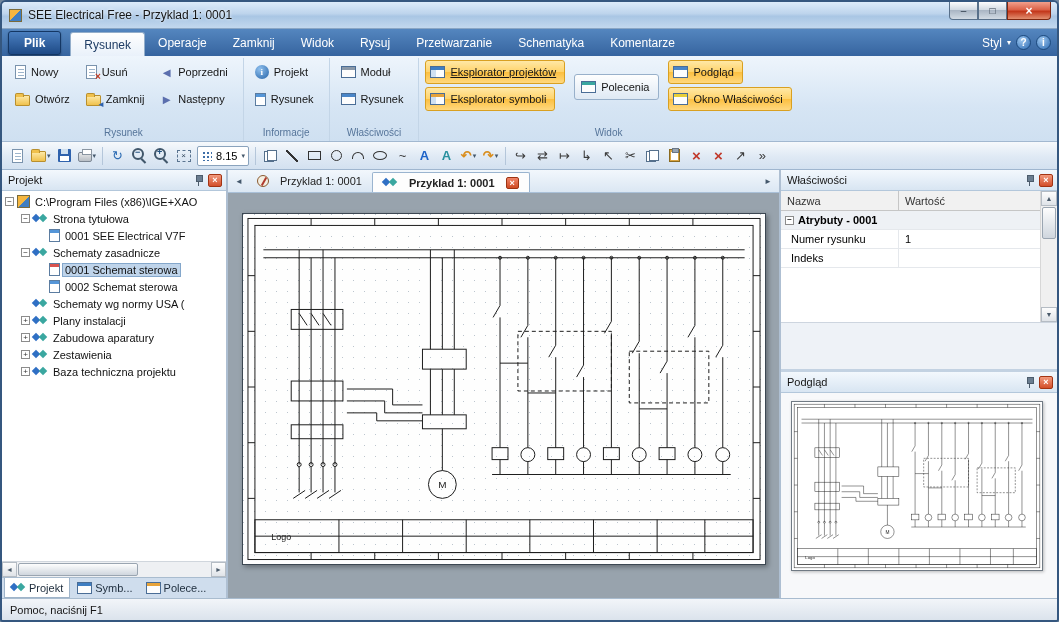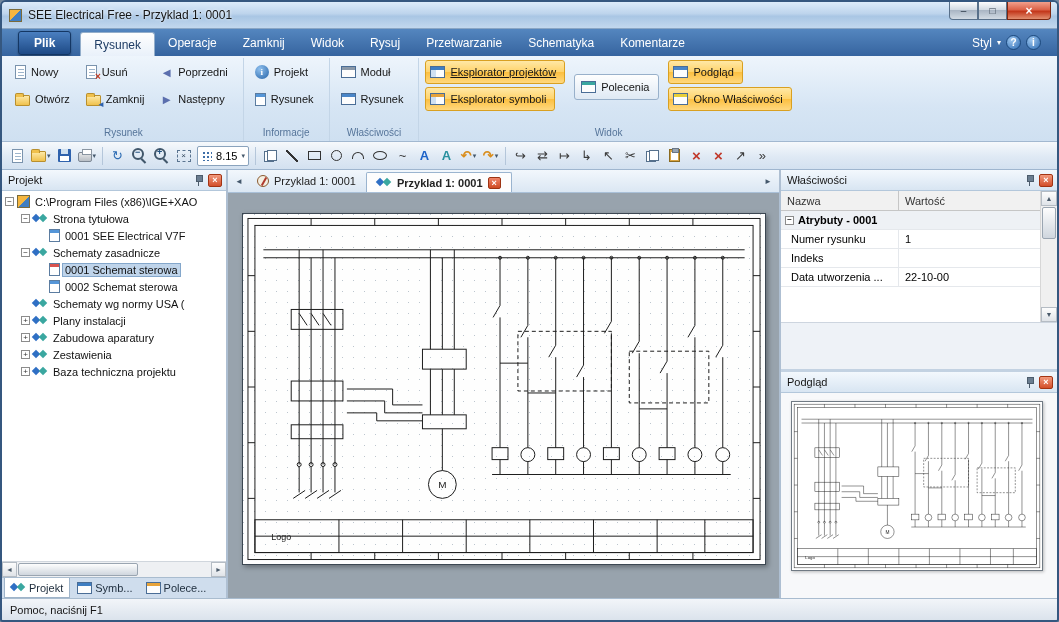--- a/index.html
+++ b/index.html
@@ -13,21 +13,21 @@
             background:linear-gradient(#dcebfa,#bdd4ec 45%,#a9c6e4 55%,#c2d8ee);border-bottom:1px solid #8aa6c4;}
   .title-text{font-size:12px;color:#151515;text-shadow:0 0 3px #fff;}
   .winbtns{margin-left:auto;display:flex;align-self:flex-start;margin-right:6px;}
   .winbtn{width:29px;height:18px;display:flex;align-items:center;justify-content:center;font-size:10px;color:#2c3a48;
           border:1px solid #58708a;border-top:none;background:linear-gradient(#fdfdfd,#cdd6e0 50%,#aab6c4 50%,#d2dbe4);}
   .winbtn.min{border-radius:0 0 0 4px;}
   .winbtn.close{width:44px;color:#fff;font-size:12px;font-weight:bold;border-radius:0 0 4px 0;
           background:linear-gradient(#f2a08c,#dc6248 45%,#c3371b 55%,#e28f70);border-color:#7e2710;}
 
   
-  .tabstrip{flex:0 0 27px;display:flex;align-items:stretch;background:linear-gradient(#5486bf,#36649f);padding:0 16px;}
+  .tabstrip{flex:0 0 27px;display:flex;align-items:stretch;background:linear-gradient(#5486bf,#36649f);padding:0 6px;}
   .tab-file{align-self:center;padding:4px 15px;margin-right:9px;font-size:12px;font-weight:bold;color:#fff;
             background:linear-gradient(#4a7fc0,#1e4a86);border:1px solid #143764;border-radius:3px;box-shadow:0 1px 2px rgba(0,0,0,.35);}
   .rtab{display:flex;align-items:center;padding:0 13px;font-size:12px;color:#fff;}
   .rtab.active{background:linear-gradient(#fefefe,#e9f1fa);color:#1e3c64;border:1px solid #93aecb;border-bottom:none;
                border-radius:3px 3px 0 0;margin-top:3px;}
   .tabstrip-right{margin-left:auto;display:flex;align-items:center;gap:5px;color:#fff;font-size:12px;}
   .caret{font-size:8px;line-height:1;}
   .round-ic{width:15px;height:15px;border-radius:50%;display:flex;align-items:center;justify-content:center;
             background:radial-gradient(circle at 35% 30%,#9ec7ef,#2f6db4);border:1px solid #1d4a7e;
             color:#fff;font-size:10px;font-weight:bold;}
@@ -139,21 +139,21 @@
   .ptabs{flex:0 0 21px;display:flex;align-items:stretch;background:#cfdded;border-top:1px solid #a9bccf;padding:0 0 0 2px;gap:1px;}
   .ptab{display:flex;align-items:center;gap:3px;padding:0 6px;font-size:11px;color:#1d2c3c;}
   .ptab.active{background:#fff;border:1px solid #9fb4c9;border-top:none;}
 
   
   .center{flex:1;display:flex;flex-direction:column;min-width:0;}
   .doc-tabbar{flex:0 0 23px;display:flex;align-items:stretch;background:linear-gradient(#f2f7fc,#dbe7f3);
               border-bottom:1px solid #a9c0d8;padding:0 3px;}
   .nav-btn{width:16px;display:flex;align-items:center;justify-content:center;font-size:8px;color:#44586c;}
   .nav-btn.right{margin-left:auto;}
-  .dtab{display:flex;align-items:center;gap:5px;padding:0 10px;font-size:11px;color:#222;}
+  .dtab{display:flex;align-items:center;gap:11px;padding:0 10px;font-size:11px;color:#222;}
   .dtab:first-of-type{margin-left:14px;}
   .dtab.active{background:#fdfdfd;border:1px solid #9ab4cf;border-bottom:none;font-weight:bold;margin-top:2px;border-radius:2px 2px 0 0;}
   .tab-close{width:13px;height:12px;display:flex;align-items:center;justify-content:center;color:#fff;font-size:9px;font-weight:bold;
              background:linear-gradient(#ef8468,#cf4a22);border:1px solid #9c3312;border-radius:2px;}
   .canvas{flex:1;position:relative;background:#98a3ad;overflow:hidden;}
   .page{position:absolute;left:14px;top:20px;width:524px;height:352px;background:#fefefe;border:1px solid #3c4752;
         box-shadow:2px 2px 5px rgba(0,0,0,.35);
         background-image:radial-gradient(#bcc5ce 0.8px,transparent 0.9px);background-size:11px 11px;background-position:6px 6px;}
   .page svg{position:absolute;inset:0;width:100%;height:100%;}
 
@@ -633,24 +633,20 @@
               <span>Atrybuty - 0001</span>
             </div>
             <div class="prow">
               <div class="c1 indent">Numer rysunku</div>
               <div class="c2">1</div>
             </div>
             <div class="prow">
               <div class="c1 indent">Indeks</div>
               <div class="c2"></div>
             </div>
-            <div class="prow">
-              <div class="c1 indent">Data utworzenia ...</div>
-              <div class="c2">22-10-00</div>
-            </div>
           </div>
           <div class="vscroll">
             <span class="vs-btn">▲</span>
             <span class="vs-thumb"></span>
             <span class="vs-btn down">▼</span>
           </div>
         </div>
         <div class="props-filler"></div>
       </div>
 

